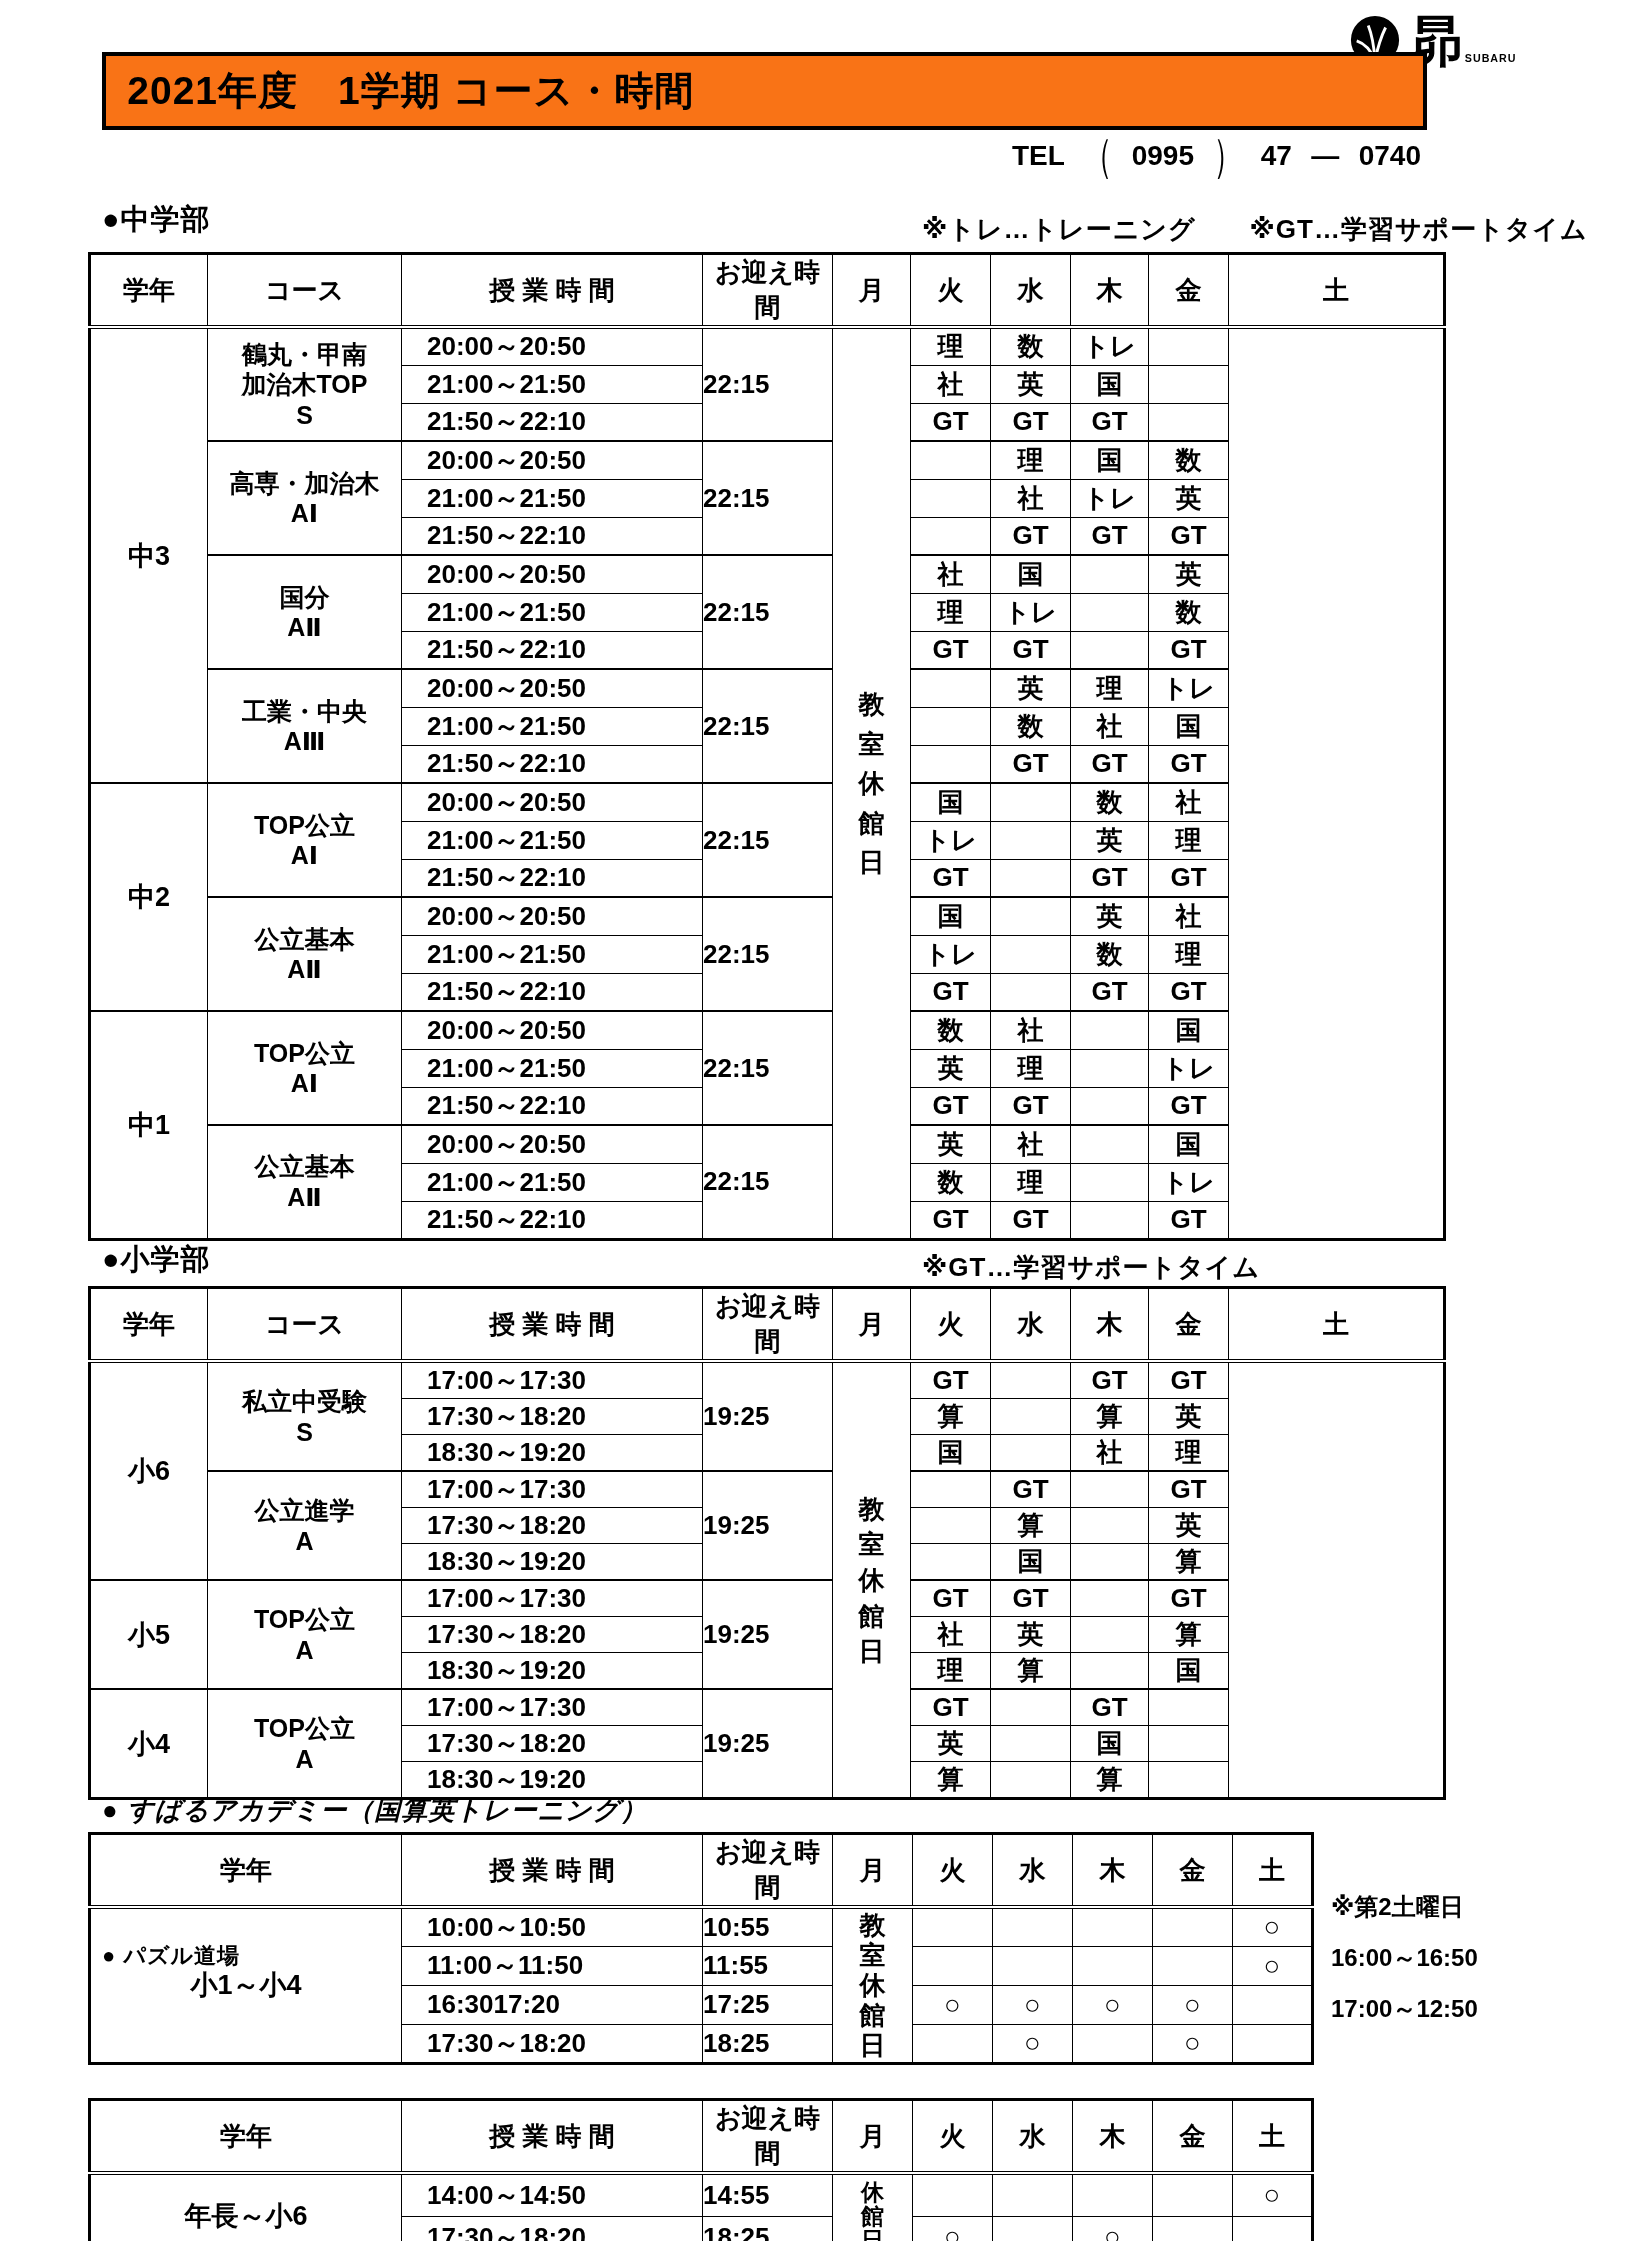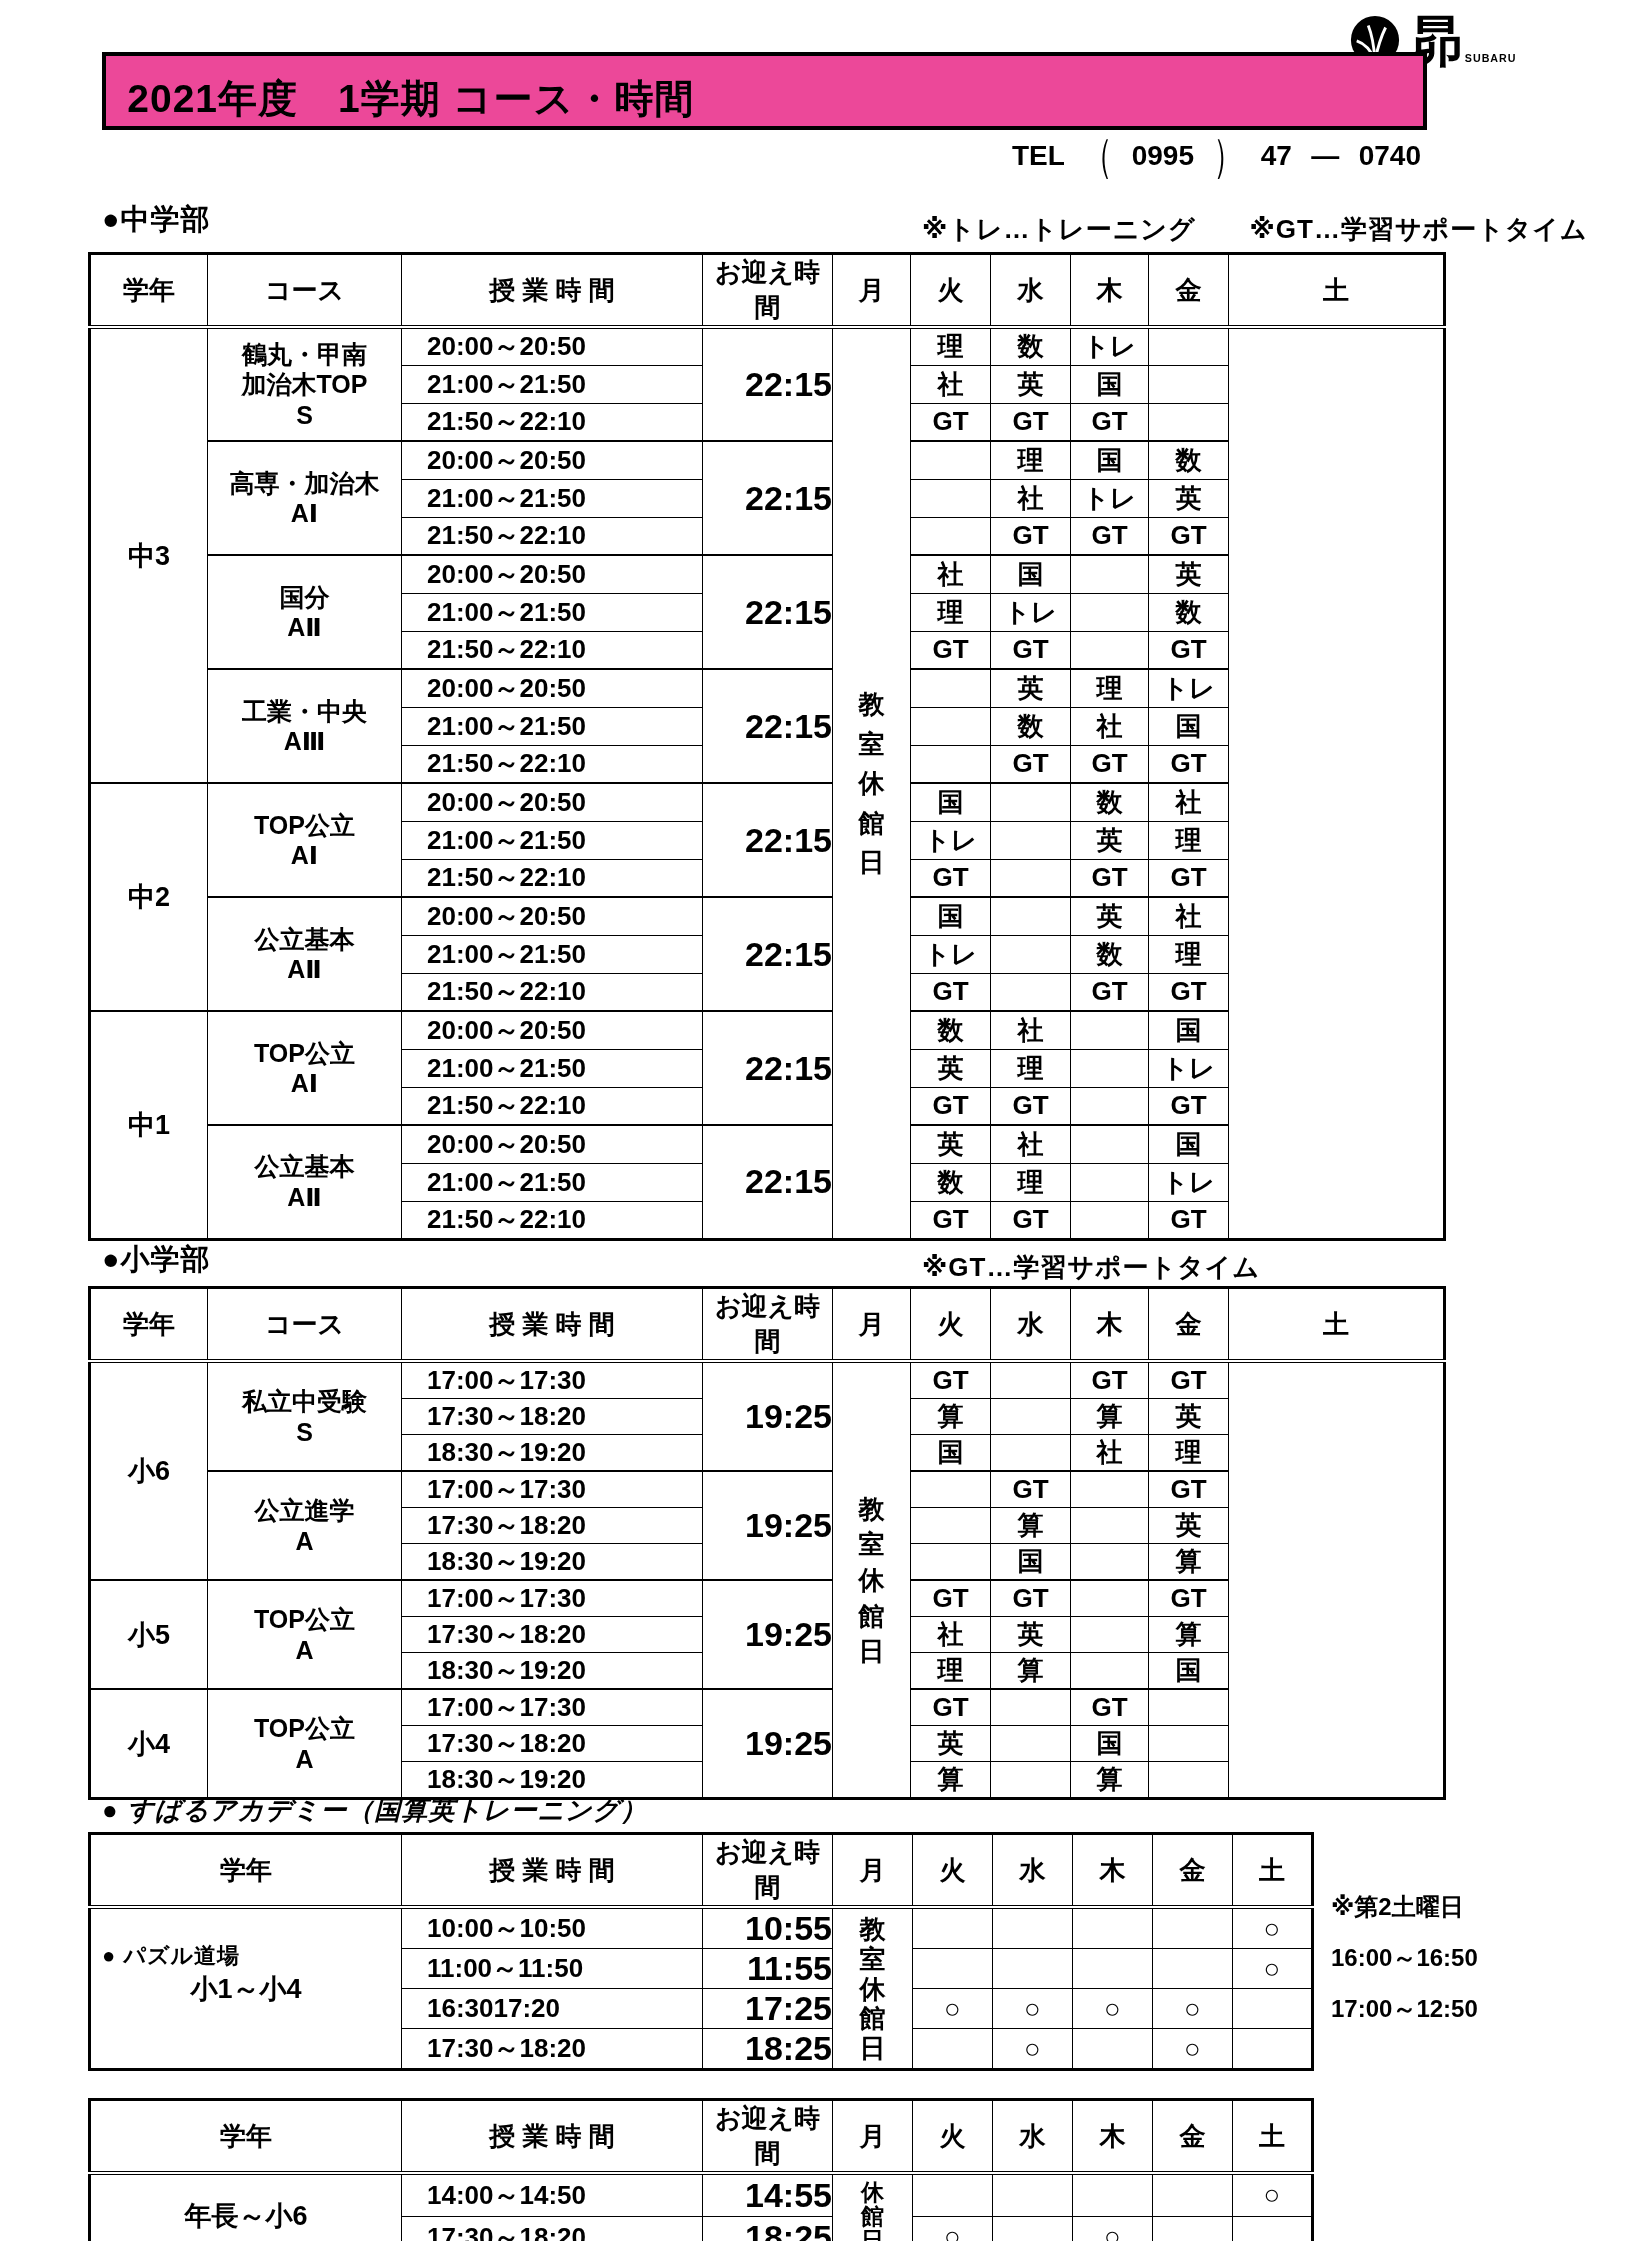--- a/index.html
+++ b/index.html
@@ -7,21 +7,21 @@
     width:1651px;height:2242px;position:relative;background:#fff;color:#000;
     font-family:"Liberation Sans","DejaVu Sans",sans-serif;font-weight:700;
     -webkit-font-smoothing:antialiased;
   }
   
   #logo{position:absolute;top:13.6px;left:1349px;display:flex;align-items:flex-start;gap:7.8px;}
   #logo .kanji{font-family:"DejaVu Serif","Liberation Serif",serif;font-size:54px;line-height:54px;font-weight:900;}
   #logo .sub{font-size:10.7px;letter-spacing:1px;align-self:flex-end;margin-left:-5.8px;margin-bottom:3.9px;}
   #title-box{
     position:absolute;left:102px;top:52px;width:1317px;height:70px;
-    border:4.9px solid #000;display:flex;align-items:flex-end;background:#ec4899;
+    border:4.9px solid #000;display:flex;align-items:center;background:#f97316;
   }
   #title-box .t-left{margin-left:21.3px;font-size:39px;letter-spacing:1px;}
   #title-box .t-right{margin-left:auto;margin-right:131px;font-size:43px;letter-spacing:1.9px;}
   #tel{position:absolute;top:137px;left:970px;width:451px;display:flex;justify-content:flex-end;
        align-items:center;gap:19.4px;font-size:28px;}
   #tel .br{display:inline-block;transform:scaleY(1.65);font-weight:400;}
   
   .sec-label{position:absolute;left:102px;font-size:29px;letter-spacing:1px;}
   .sec-note{position:absolute;font-size:26px;letter-spacing:1px;}
   
@@ -34,21 +34,21 @@
   table.sched tbody tr.dash td{border-top:1.9px dotted #000;}
   table.sched tbody tr.grp td{border-top:2.9px solid #000;}
   .t-mid thead tr{height:43px;} .t-mid tbody tr{height:38px;}
   .t-ele thead tr{height:43px;} .t-ele tbody tr{height:36px;}
   .t-sub thead tr{height:41px;} .t-sub tbody tr{height:39px;}
   .t-puz thead tr{height:41px;} .t-puz tbody tr{height:43px;}
   td.c-grade{font-size:27px;text-align:center;vertical-align:middle;}
   td.c-course{text-align:center;vertical-align:middle;}
   td.c-course div{font-size:25px;line-height:1.22;}
   td.c-time .tw{display:flex;justify-content:flex-start;align-items:center;padding:0 25px;font-size:26px;}
-  td.c-pick{font-size:34px;text-align:right;vertical-align:middle;}
+  td.c-pick{font-size:26px;text-align:left;vertical-align:middle;}
   td.c-day{font-size:26px;text-align:center;vertical-align:middle;}
   td.c-circ{font-size:28px;text-align:center;vertical-align:middle;}
   td.c-mon,td.c-sat{vertical-align:middle;}
   .vstack{display:flex;flex-direction:column;align-items:center;justify-content:center;font-size:26px;line-height:1;}
   .t-mid .vstack{gap:13.6px;} .t-ele .vstack{gap:9.7px;} .t-sub .vstack{gap:3.9px;}
   .t-puz .vstack{gap:1px;font-size:23px;}
   
   #sub-notes{position:absolute;left:1331px;top:1881px;font-size:24px;line-height:51px;white-space:nowrap;}
 </style>
 </head>

